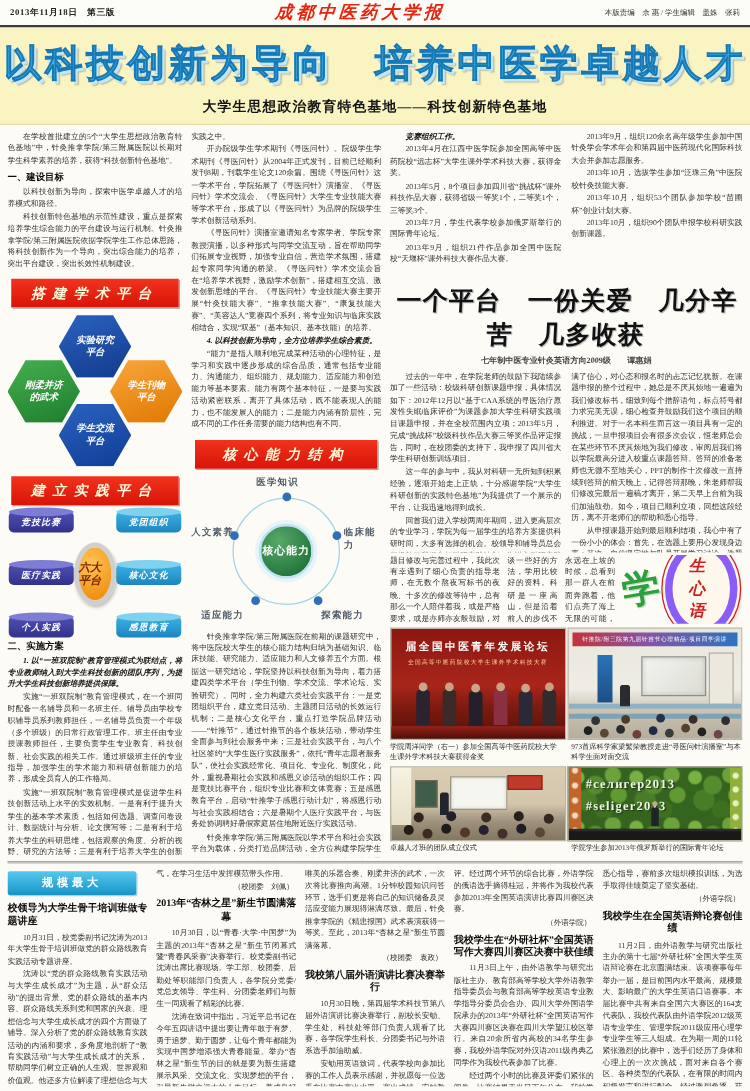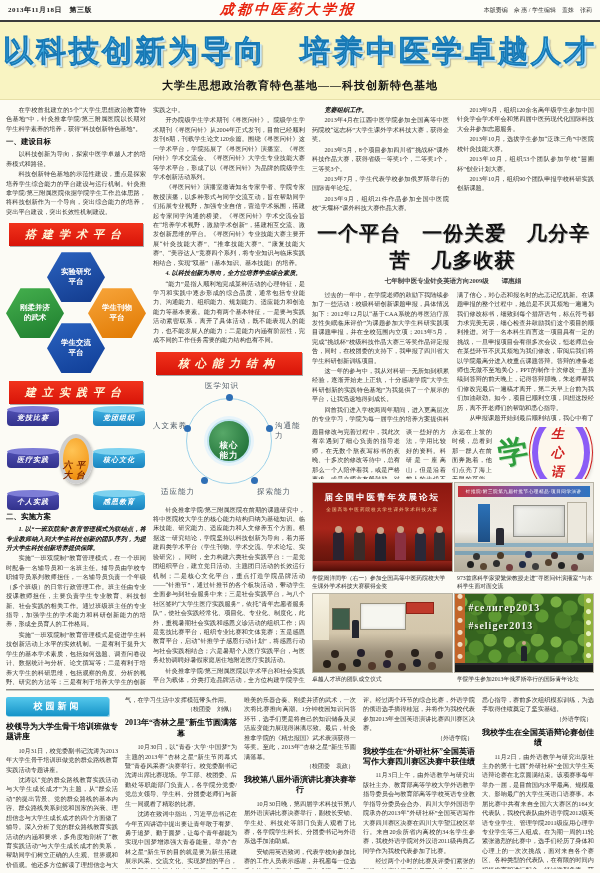--- a/index.html
+++ b/index.html
@@ -20,64 +20,64 @@
 .fcol2{width:152px;overflow:hidden}
 .fright{flex:1;display:flex;flex-direction:column;overflow:hidden}
 p.body{font-size:6.2px;line-height:1.52;text-align:justify;text-indent:2em;color:#31312f;margin-bottom:1px}
 p.noind{text-indent:0}
 p.lead{font-weight:bold;font-style:italic;color:#151515}
 h3.sec{font-size:7.5px;font-weight:bold;color:#0e0e0e;margin:4px 0 2px}
 
 .rbanner{background:linear-gradient(180deg,#f1331c,#d81408);color:#fff8d8;font-weight:bold;font-style:italic;font-size:11px;text-align:center;letter-spacing:6px;padding:4px 0;margin:7px 3px 6px;box-shadow:1px 1px 0 #a8a8a8}
 
 .hexwrap{position:relative;height:122px;margin:2px 0 0}
-.hex{position:absolute;width:58px;height:50px;clip-path:polygon(25% 0,75% 0,100% 50%,75% 100%,25% 100%,0 50%);display:flex;align-items:center;justify-content:center;color:#fff;font-weight:bold;font-size:7.5px;text-align:center;line-height:1.3;padding:0 12px}
+.hex{position:absolute;width:58px;height:50px;clip-path:polygon(25% 0,75% 0,100% 50%,75% 100%,25% 100%,0 50%);display:flex;align-items:center;justify-content:center;color:#fff;font-weight:bold;font-style:italic;font-size:7.5px;text-align:center;line-height:1.3;padding:0 12px}
 .hx-top{left:41px;top:0;background:linear-gradient(160deg,#2b63c0,#123a8c)}
 .hx-left{left:0;top:36px;background:linear-gradient(160deg,#45b04e,#1e7d2e)}
 .hx-right{left:82px;top:36px;background:linear-gradient(160deg,#f8a63c,#e07800)}
 .hx-bottom{left:41px;top:71px;background:linear-gradient(160deg,#2b63c0,#0f3d96)}
 
 .cylwrap{display:flex;justify-content:space-between;align-items:center;height:98px;padding:0 1px;margin-bottom:2px}
 .cylcol{display:flex;flex-direction:column;gap:25px}
 .cyl{position:relative;width:52px;height:17px;border-radius:4px;color:#fff;font-weight:bold;font-style:italic;font-size:7px;text-align:center;line-height:19px;letter-spacing:1px}
 .cyl::before{content:"";position:absolute;top:-3px;left:0;right:0;height:7px;border-radius:50%}
 .cyl-l{background:linear-gradient(180deg,#5050b4,#32328c)}
 .cyl-l::before{background:#7d7dd6}
 .cyl-r{background:linear-gradient(180deg,#3fb2e2,#1b85c0)}
 .cyl-r::before{background:#7fd2ef}
-.bigcircle{width:50px;height:50px;border-radius:50%;border:4px solid #cfcfcf;background:radial-gradient(circle at 35% 30%,#ffc455,#ee8500);display:flex;align-items:flex-end;justify-content:center;box-shadow:1px 2px 3px rgba(0,0,0,.25)}
+.bigcircle{width:50px;height:50px;border-radius:50%;border:4px solid #cfcfcf;background:radial-gradient(circle at 35% 30%,#ffc455,#ee8500);display:flex;flex-direction:column;align-items:flex-start;justify-content:center;box-shadow:1px 2px 3px rgba(0,0,0,.25)}
 .bigcircle span{font-size:9px;font-weight:bold;font-style:italic;color:#7c2800;line-height:1.15}
 
 .corewrap{position:relative;height:122px;margin:3px 0 2px}
 .ring{position:absolute;left:33px;top:17px;width:86px;height:86px;border:1px solid #9fd3ea;border-radius:50%}
-.core{position:absolute;left:54px;top:38px;width:44px;height:44px;border-radius:50%;background:radial-gradient(circle at 35% 30%,#57a868,#14662e);border:2px solid #bfe3f0;display:flex;flex-direction:column;align-items:center;justify-content:flex-end;box-shadow:0 0 0 3px #e8f4fa}
+.core{position:absolute;left:54px;top:38px;width:44px;height:44px;border-radius:50%;background:radial-gradient(circle at 35% 30%,#57a868,#14662e);border:2px solid #bfe3f0;display:flex;flex-direction:row;align-items:center;justify-content:center;box-shadow:0 0 0 3px #e8f4fa}
 .core span{color:#fff;font-weight:bold;font-size:8.5px;line-height:1.2;letter-spacing:1px}
 .dot{position:absolute;width:7px;height:7px;border-radius:50%;background:#2f6fb5}
 .d1{left:73px;top:13px}.d2{left:113px;top:44px}.d3{left:98px;top:96px}.d4{left:48px;top:96px}.d5{left:31px;top:44px}
-.nlab{position:absolute;font-size:7.5px;color:#4e5a66;letter-spacing:1px;font-weight:normal}
+.nlab{position:absolute;font-size:7.5px;color:#4e5a66;letter-spacing:1px;font-weight:bold}
 .n1{left:52px;top:0}.n2{left:122px;top:40px}.n3{left:104px;top:106px}.n4{left:8px;top:106px}.n5{left:0;top:40px}
 
 .topcols{display:flex;gap:8px;height:122px;overflow:hidden}
 .topcols>div{flex:1;overflow:hidden}
 .callig{font-size:20px;font-weight:bold;color:#111;text-align:center;margin-top:6px;letter-spacing:1px;transform:skewX(-3deg);text-shadow:1px 1px 0 #bbb}
 .byline{font-size:6.5px;text-align:center;color:#444;margin:3px 0 4px;font-weight:bold}
 .essayrow{display:flex;gap:8px;height:152px;overflow:hidden}
 .essayrow>div{flex:1;overflow:hidden}
 .controw{display:flex;gap:6px;height:58px;overflow:hidden;margin-top:2px}
 .cc1{width:88px}.cc2{width:40px}.cc3{width:40px}
 .controw p{margin:0}
 .slog{flex:1;display:flex;align-items:center;justify-content:flex-end;padding-right:4px}
 .xchar{font-size:30px;color:#2f9e3e;font-weight:bold;transform:rotate(-10deg);text-shadow:1px 1px 0 #bfe0bf;margin-right:4px}
 .oval{border:6px solid #8b5cf6;border-radius:50%;padding:4px 13px;background:#fdf7ec;box-shadow:0 0 0 2px #fdf7ec,0 0 0 3px #cf1f1f,2px 3px 4px rgba(0,0,0,.25)}
 .oval span{color:#cf1f1f;font-size:13px;font-weight:bold;letter-spacing:2px;font-style:italic}
 
 .pgrid{margin-top:3px}
 .prow{display:flex;gap:1px}
 .ph{position:relative;flex:1;overflow:hidden;border:1px solid #b8b4a6}
-.r1{height:90px}.r2{height:80px}
+.r1{height:90px}.r2{height:60px}
 .pcaps{display:flex;gap:8px;margin:2px 0 3px}
 .cap{flex:1;font-size:5.8px;line-height:1.4;color:#2a2a2a}
 
 .p1{background:linear-gradient(180deg,#8c1810 0%,#a8251a 52%,#7c1a10 72%,#591109 100%)}
 .p1t1{position:absolute;top:9px;left:0;right:0;text-align:center;color:#fff;font-size:8.5px;font-weight:bold;letter-spacing:2px}
 .p1t2{position:absolute;top:24px;left:0;right:0;text-align:center;color:#ffd9a0;font-size:4.6px;letter-spacing:1px}
 .p1people{position:absolute;bottom:11px;left:20px;width:11px;height:28px;border-radius:3px 3px 0 0;background:#2b2330;box-shadow:21px 0 0 #3a2b28,42px 1px 0 #23202c,62px 0 0 #8a3040,82px 1px 0 #2b2838,101px 0 0 #332a2e}
 .p1heads{position:absolute;bottom:38px;left:22px;width:7px;height:7px;border-radius:50%;background:#caa58a;box-shadow:21px 0 0 #c9a183,42px 1px 0 #caa58a,62px 0 0 #c9a183,82px 1px 0 #caa58a,101px 0 0 #c9a183}
 .p1floor{position:absolute;bottom:0;left:0;right:0;height:10px;background:linear-gradient(180deg,#93241a,#4f0d07)}
 
@@ -184,21 +184,21 @@
       <div class="core">
         <span>核心</span>
         <span>能力</span>
       </div>
       <i class="dot d1"></i>
       <i class="dot d2"></i>
       <i class="dot d3"></i>
       <i class="dot d4"></i>
       <i class="dot d5"></i>
       <span class="nlab n1">医学知识</span>
-      <span class="nlab n2">沟通能力</span>
+      <span class="nlab n2">临床能力</span>
       <span class="nlab n3">探索能力</span>
       <span class="nlab n4">适应能力</span>
       <span class="nlab n5">人文素养</span>
     </div>
     <div>
         <p class="body">针灸推拿学院/第三附属医院在前期的课题研究中，将中医院校大学生的核心能力结构归纳为基础知识、临床技能、研究能力、适应能力和人文修养五个方面。根据这一研究结论，学院坚持以科技创新为导向，着力搭建四类学术平台（学生刊物、学术交流、学术论坛、实验研究）。同时，全力构建六类社会实践平台：一是党团组织平台，建立党日活动、主题团日活动的长效运行机制；二是核心文化平台，重点打造学院品牌活动——“针推节”，通过针推节的各个板块活动，带动学生全面参与到社会服务中来；三是社会实践平台，与八个社区签约“大学生医疗实践服务”，依托“青年志愿者服务队”，使社会实践经常化、项目化、专业化、制度化，此外，重视暑期社会实践和感恩义诊活动的组织工作；四是竞技比赛平台，组织专业比赛和文体竞赛；五是感恩教育平台，启动“针推学子感恩行动计划”，将感恩行动与社会实践相结合；六是暑期个人医疗实践平台，与医务处协调聘好暑假家庭居住地附近医疗实践活动。</p>
         <p class="body">针灸推拿学院/第三附属医院以学术平台和社会实践平台为载体，分类打造品牌活动，全方位构建学院学生的专业能力特色、文化特色、学生支援特色和环境主题特色，逐步形成大学生思想政治教育工作的总体优势和特色。</p>
       </div>
 
   </div>
@@ -293,21 +293,21 @@
         <p class="cap">卓越人才班的团队成立仪式</p>
         <p class="cap">学院学生参加2013年俄罗斯举行的国际青年论坛</p>
       </div>
     </div>
   </div>
 </div>
 
 <div class="newsrule"></div>
 <div class="news">
   <div class="ncol">
-    <div class="newslabel">校园新闻</div>
+    <div class="newslabel">规模最大</div>
     <h4 class="nh left">校领导为大学生骨干培训班做专题讲座</h4>
     <div>
         <p class="body">10月31日，校党委副书记沈涛为2013年大学生骨干培训班做党的群众路线教育实践活动专题讲座。</p>
         <p class="body">沈涛以“党的群众路线教育实践活动与大学生成长成才”为主题，从“群众活动”的提出背景、党的群众路线的基本内容、群众路线关系到党和国家的兴衰、理想信念与大学生成长成才的四个方面做了辅导。深入分析了党的群众路线教育实践活动的内涵和要求，多角度地剖析了“教育实践活动”与大学生成长成才的关系，帮助同学们树立正确的人生观、世界观和价值观。他还多方位解读了理想信念与大学生成长成才的关系，指出具备优秀的思想道德品质、一定的文化知识、较高的才能及专长是当今时代所需“人才”必备的“三要素”。沈涛希望大学生骨干要坚定理想信念，提高思想认识，锻炼自身能力，增强服务同学、奉献学校的意识，克服学生干部中存在的不良风</p>
       </div>
   </div>
   <div class="ncol">
     <p class="body noind">气，在学习生活中发挥模范带头作用。</p>
     <p class="attr">（校团委　刘佩）</p>
     <h4 class="nh">2013年“杏林之星”新生节圆满落幕</h4>

